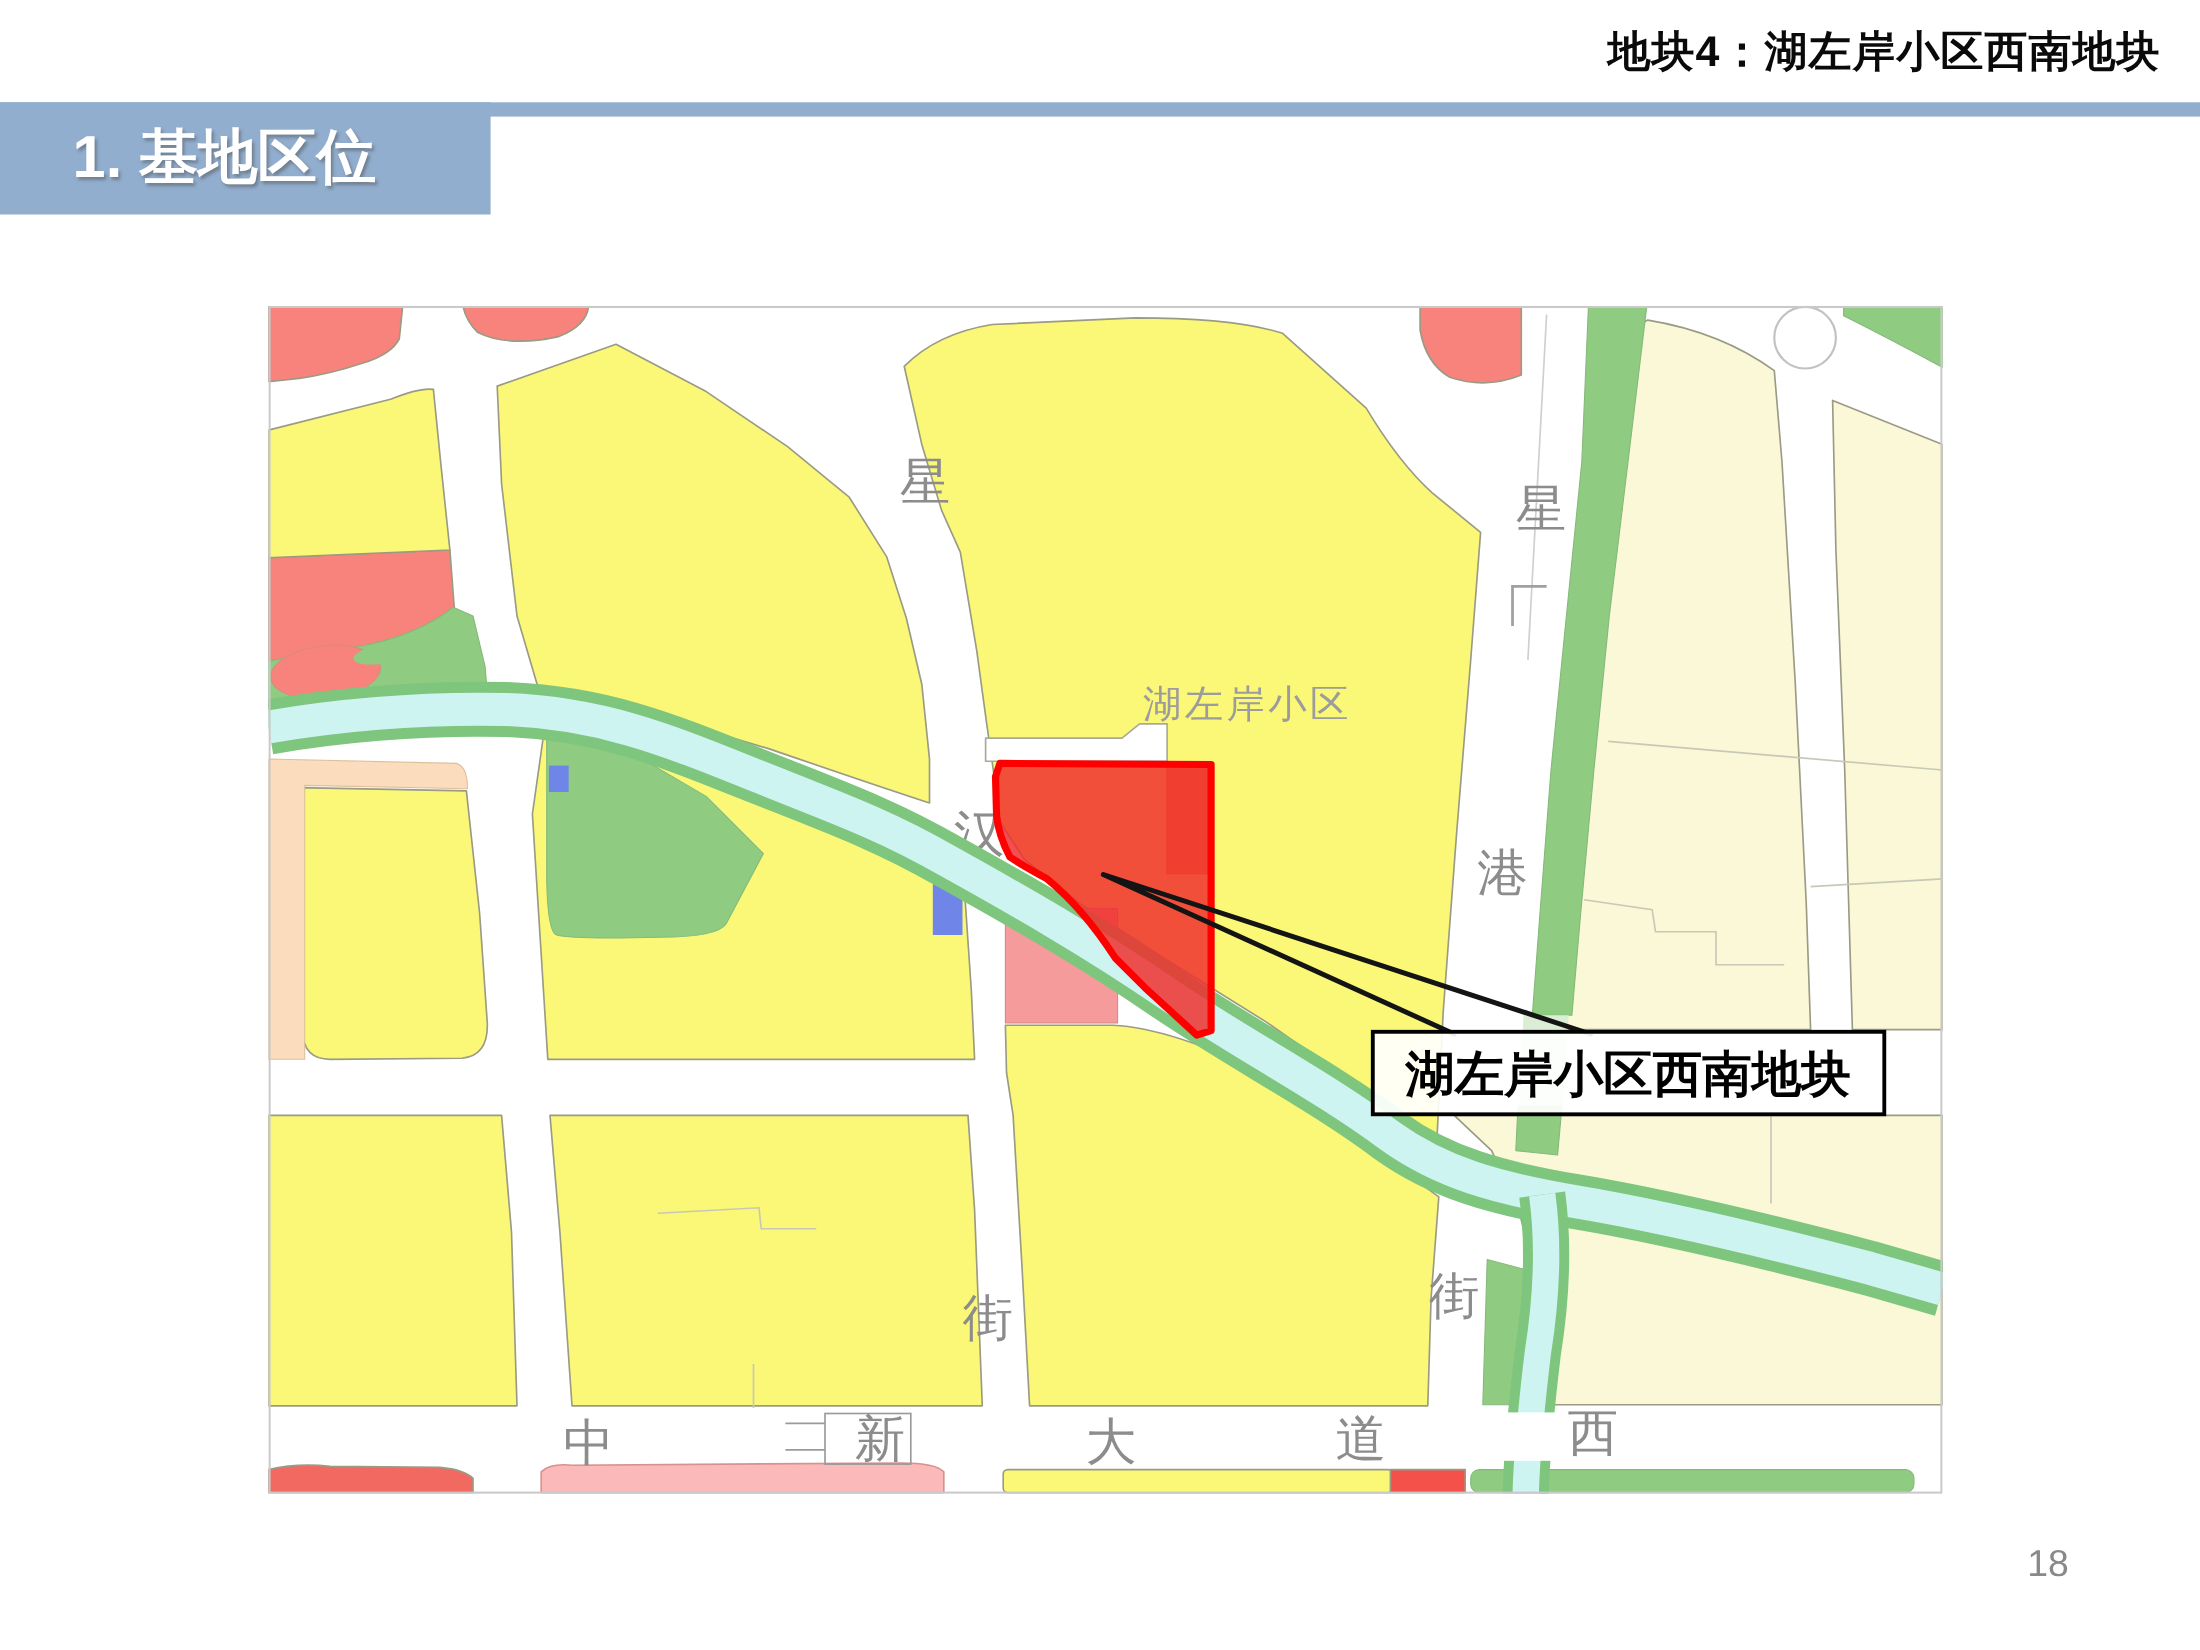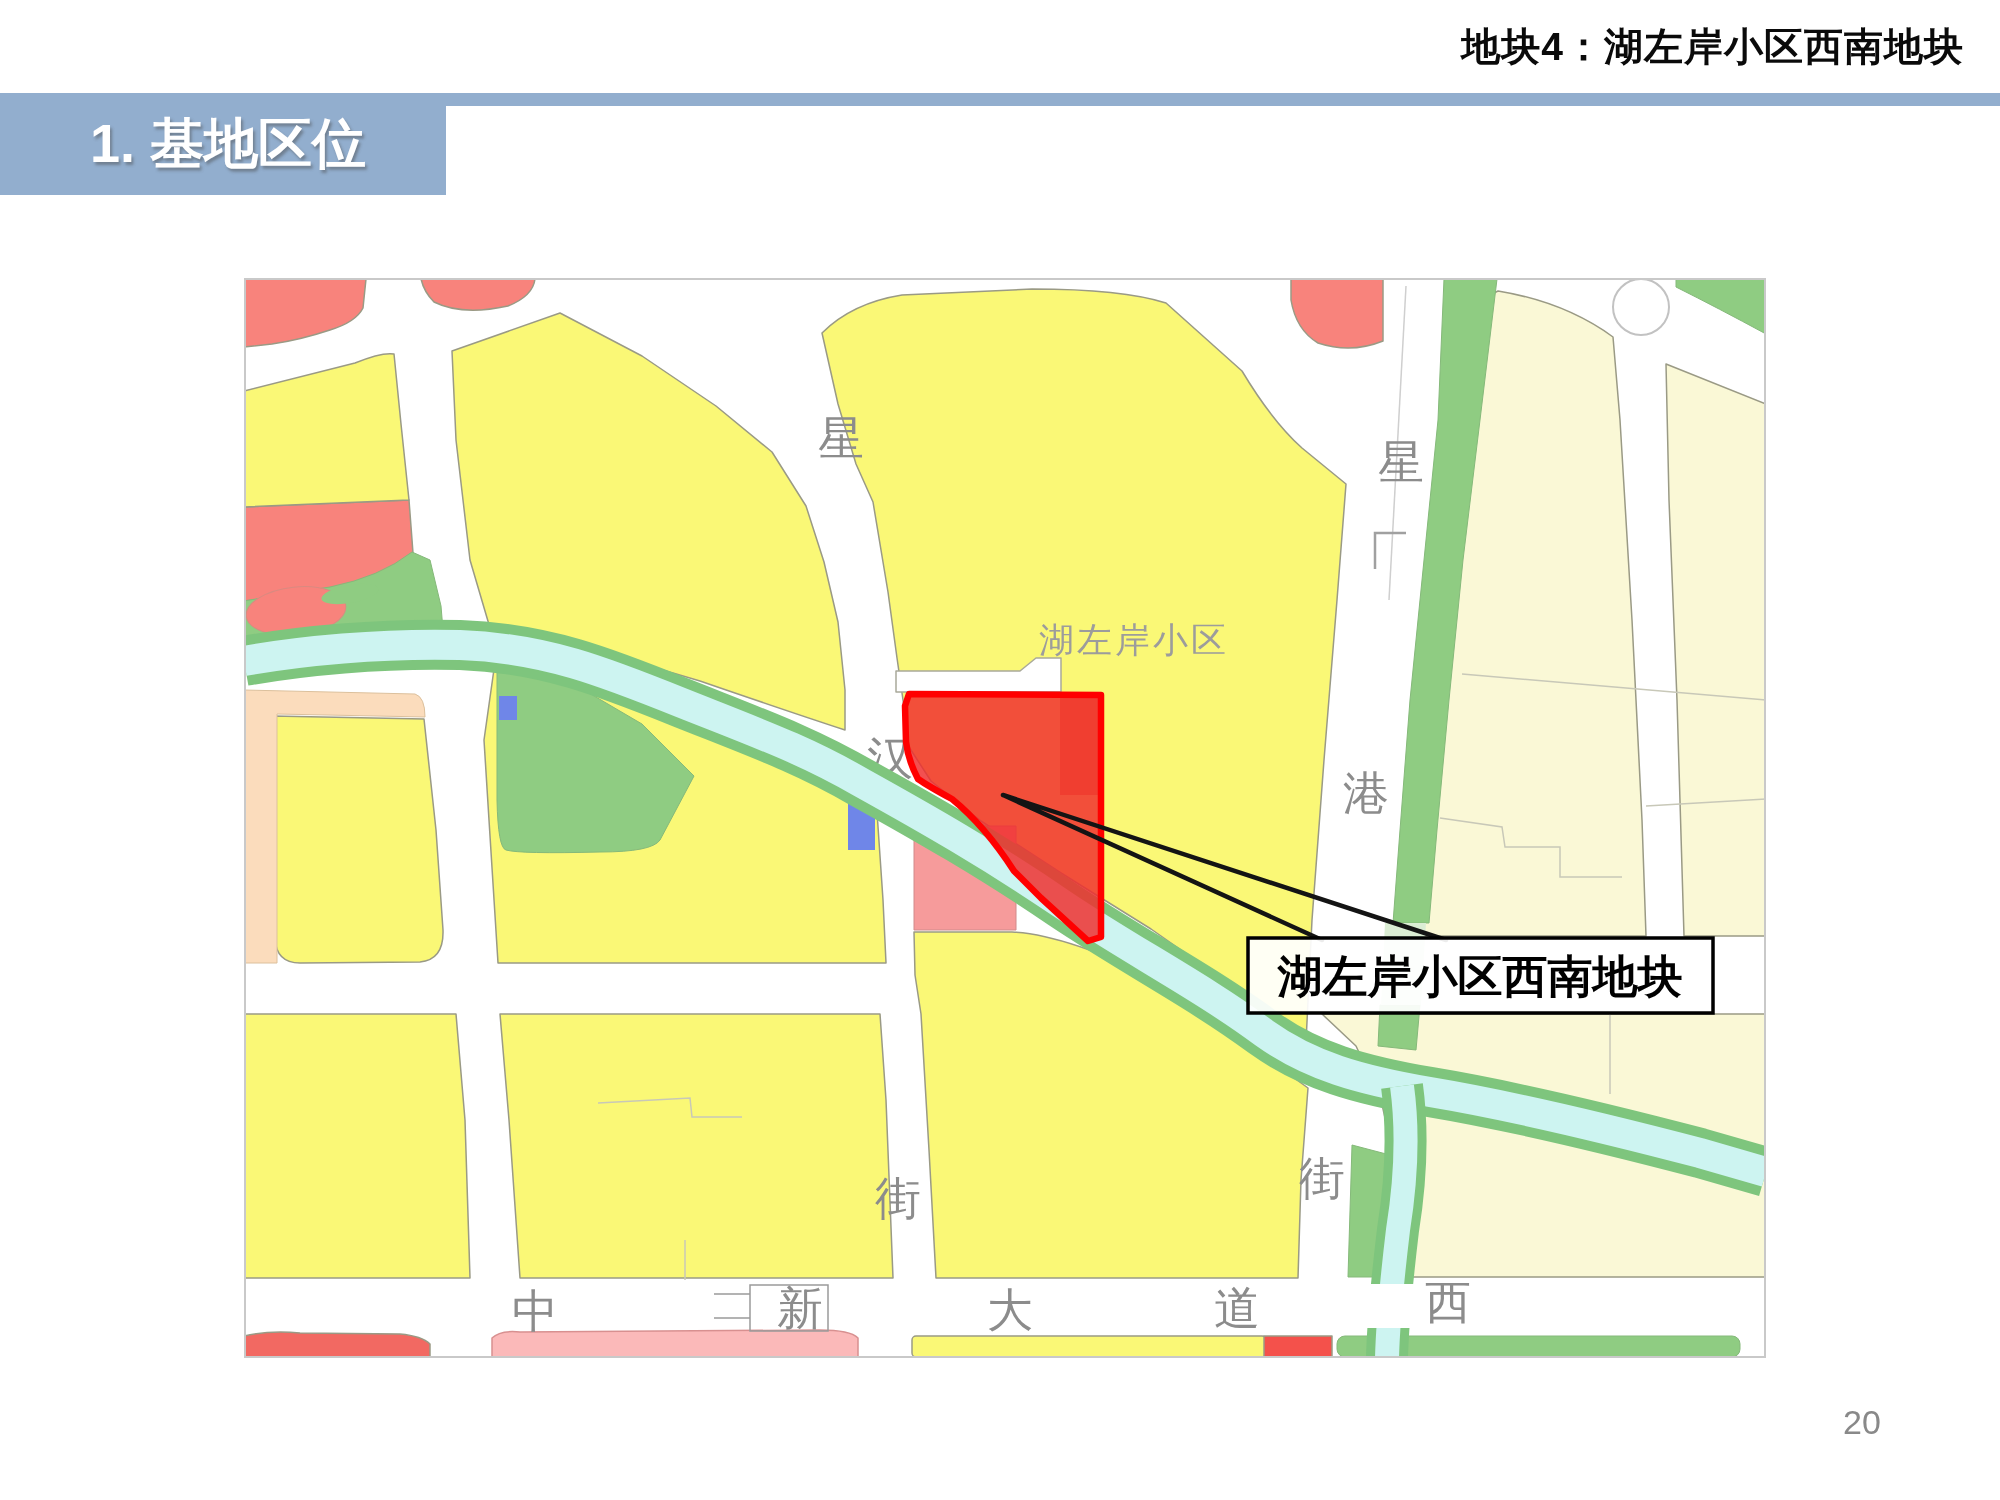--- a/index.html
+++ b/index.html
@@ -9,21 +9,21 @@
     position:absolute;top:20px;right:36px;
     font-size:39px;font-weight:600;color:#0a0a0a;letter-spacing:1px;
   }
   .accent-bar{
     position:absolute;left:0;top:93px;width:2000px;height:13px;background:#92AECE;
   }
   .section-block{
     position:absolute;left:0;top:93px;width:446px;height:102px;background:#92AECE;
   }
   .section-block .section-label{
-    display:block;padding-left:90px;line-height:100px;
+    display:block;padding-left:66px;line-height:100px;
     font-size:54px;font-weight:bold;color:#ffffff;
     text-shadow:2px 3px 3px rgba(70,70,70,0.45);
     white-space:nowrap;
   }
   .map-wrap{
     position:absolute;left:244px;top:278px;width:1522px;height:1080px;
   }
   .page-number{
     position:absolute;left:1843px;top:1403px;font-size:34px;color:#898989;
   }
@@ -159,14 +159,14 @@
       <g>
         <path d="M1003,795 L1322,940 M1003,795 L1446,940" fill="none" stroke="#141414" stroke-width="4.5" stroke-linecap="round"></path>
         <rect x="1248" y="938" width="465" height="75" fill="#ffffff" fill-opacity="0.92" stroke="#000000" stroke-width="3.5"></rect>
         <text class="callout-text" x="1480" y="992" text-anchor="middle">湖左岸小区西南地块</text>
       </g>
 
       <rect x="245" y="279" width="1520" height="1078" fill="none" stroke="#C9C9C9" stroke-width="2"></rect>
     </svg>
   </div>
 
-  <div class="page-number">20</div>
+  <div class="page-number">18</div>
 </div>
 
 </body></html>

